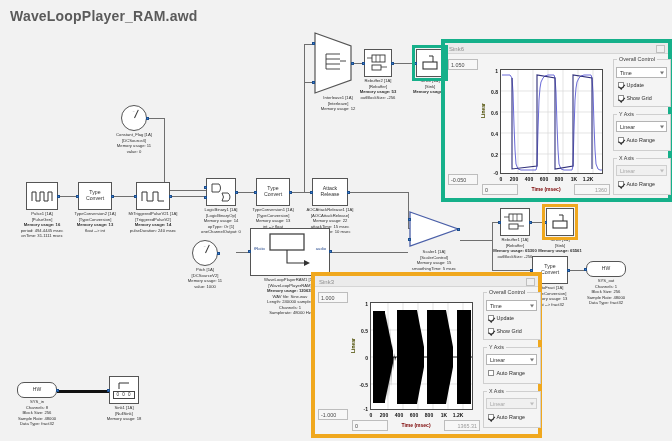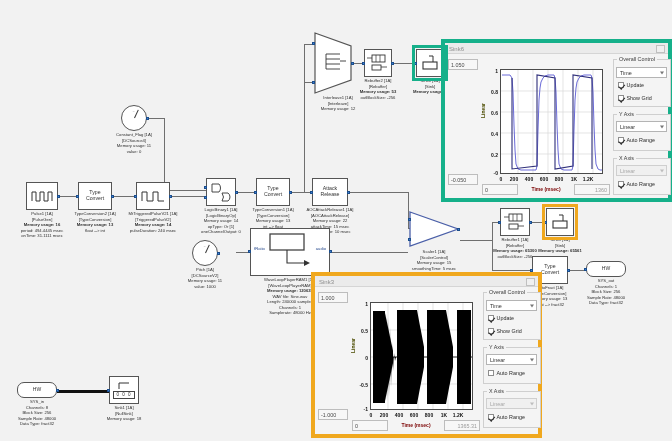--- a/index.html
+++ b/index.html
@@ -113,20 +113,21 @@
     width:2.5px;height:4.5px;border:solid #2b2b2b;border-width:0 1px 1px 0;
     transform:rotate(42deg);
   }
   .hl { position:absolute; pointer-events:none; }
 </style>
 </head>
 <body>
 
 <div id="canvas">
 
+  <div class="title">WaveLoopPlayer_RAM.awd</div>
 
   <div class="wire h" style="left:58px;top:196px;width:20px;"></div>
   <div class="wire h dash" style="left:78px;top:196px;width:0px;"></div>
   <div class="wire h" style="left:112px;top:196px;width:24px;"></div>
   <div class="wire h" style="left:170px;top:196px;width:36px;"></div>
   <div class="wire h" style="left:134px;top:118px;width:30px;"></div>
   <div class="wire v" style="left:164px;top:118px;height:72px;"></div>
   <div class="wire h" style="left:164px;top:190px;width:42px;"></div>
   <div class="wire h" style="left:236px;top:192px;width:20px;"></div>
   <div class="wire h" style="left:290px;top:192px;width:22px;"></div>

